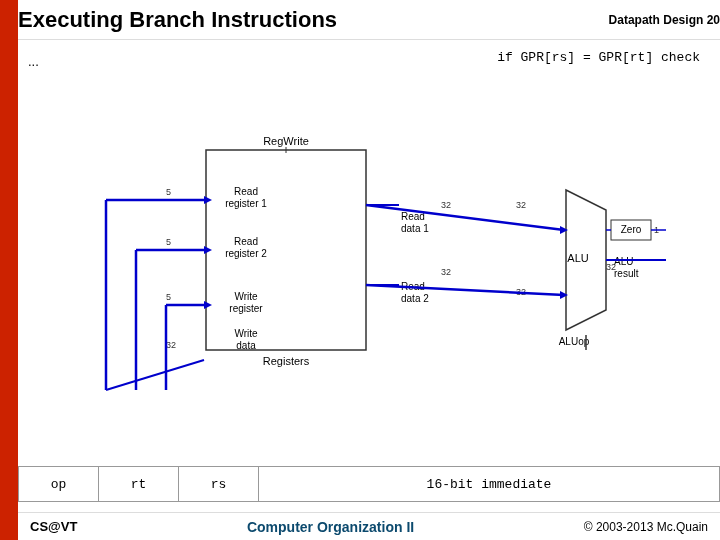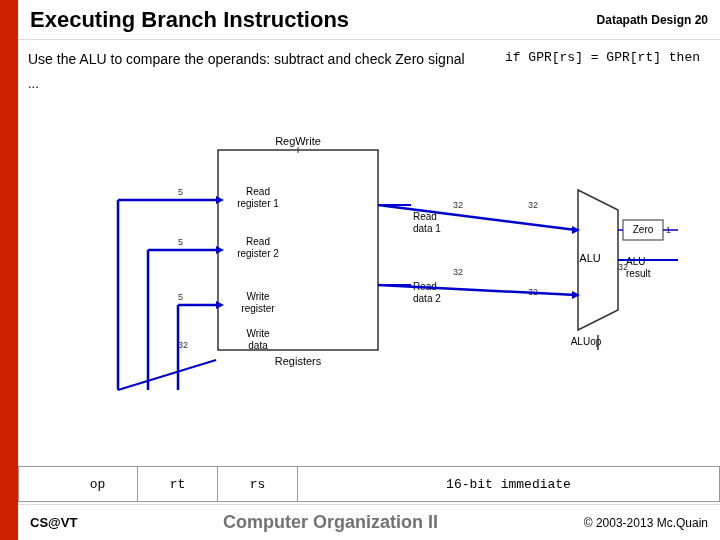--- a/index.html
+++ b/index.html
@@ -24,21 +24,21 @@
     
     .header {
       position: absolute;
       left: 18px; top: 0;
       width: 702px;
       height: 40px;
       background: #fff;
       display: flex;
       align-items: center;
       justify-content: space-between;
-      padding: 0 12px;
+      padding: 0 0;
       border-bottom: 1px solid #ddd;
     }
 
     .header-title {
       font-size: 22px;
       font-weight: bold;
       color: #000;
     }
 
     .header-right {
@@ -70,76 +70,75 @@
       line-height: 1.6;
     }
 
     .body-text .line1 { display: block; }
     .body-text .line2 { display: block; }
     .body-text .line3 { display: block; margin-top: 4px; font-size: 13px; }
 
     
     .diagram-area {
       position: absolute;
-      left: 18px;
+      left: 6px;
       top: 100px;
       width: 582px;
       height: 330px;
     }
 
     
     .instr-bar {
       position: absolute;
       left: 18px;
       bottom: 38px;
       width: 702px;
       height: 36px;
       border: 1px solid #999;
       display: flex;
       align-items: stretch;
-      padding-left: 39px;
     }
 
     .instr-cell {
       border-right: 1px solid #999;
       display: flex;
       align-items: center;
       justify-content: center;
       font-size: 13px;
       font-family: 'Courier New', monospace;
       background: #fff;
     }
 
     .instr-cell:last-child { border-right: none; }
 
     
     .footer {
       position: absolute;
       bottom: 0;
       left: 18px;
       width: 702px;
-      height: 36px;
+      height: 28px;
       background: #fff;
       display: flex;
       align-items: center;
       justify-content: space-between;
       padding: 0 12px;
       border-top: 1px solid #ddd;
     }
 
     .footer-left {
       font-size: 13px;
       font-weight: bold;
       color: #000;
     }
 
     .footer-center {
-      font-size: 18px;
-      font-weight: bold;
-      color: #737373;
+      font-size: 14px;
+      font-weight: bold;
+      color: #0c4a6e;
     }
 
     .footer-right {
       font-size: 12px;
       color: #000;
     }
 
   </style>
 </head>
 <body>
@@ -147,25 +146,24 @@
 <div class="left-bar"></div>
 
 <div class="header">
   <span class="header-title">Executing Branch Instructions</span>
   <span class="header-right">
     <span>Datapath Design</span>&nbsp;<span>20</span>
   </span>
 </div>
 
 <div class="code-block">
-  <div>if GPR[rs] = GPR[rt] then</div>
+  <div>if GPR[rs] = GPR[rt] check</div>
 </div>
 
 <div class="body-text">
-  <span class="line2">Use the ALU to compare the operands: subtract and check Zero signal</span>
   <span class="line3">...</span>
 </div>
 
 <div class="diagram-area">
   <svg width="702" height="330" viewBox="0 0 702 330" xmlns="http://www.w3.org/2000/svg">
 
     <rect x="200" y="50" width="160" height="200" fill="white" stroke="#333" stroke-width="1.5"></rect>
 
     <text x="280" y="45" text-anchor="middle" font-size="11" fill="#000">RegWrite</text>
     <line x1="280" y1="47" x2="280" y2="53" stroke="#333" stroke-width="1"></line>

